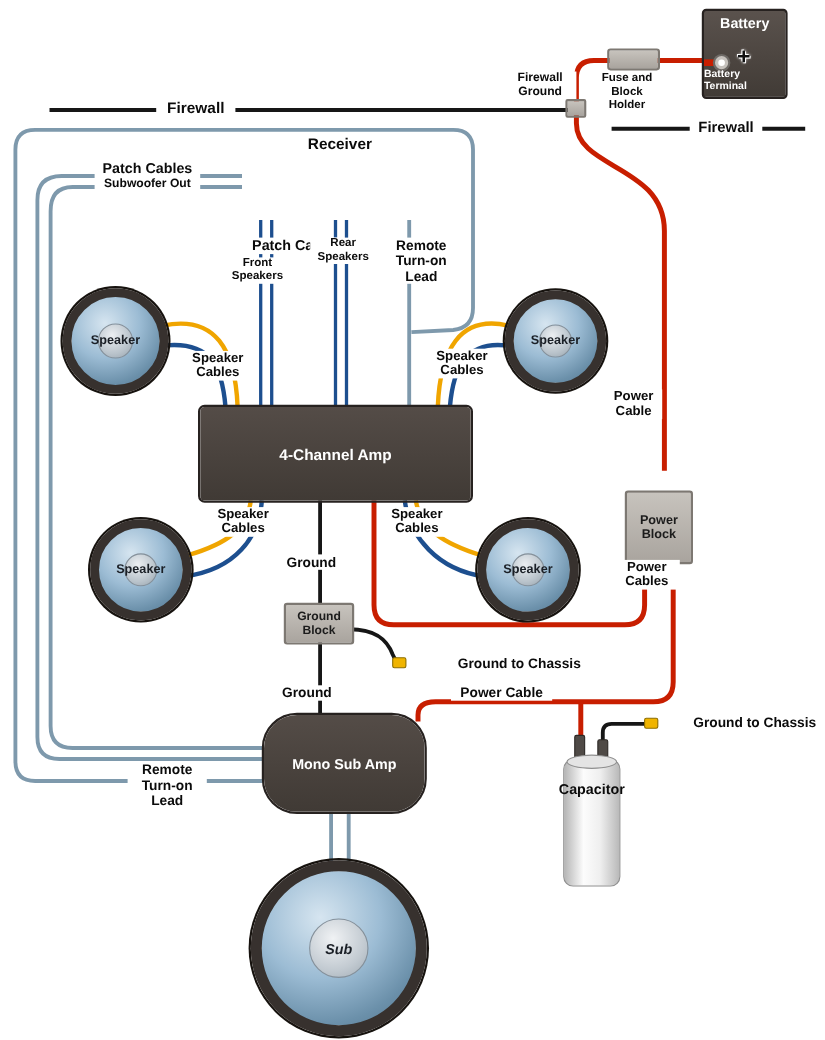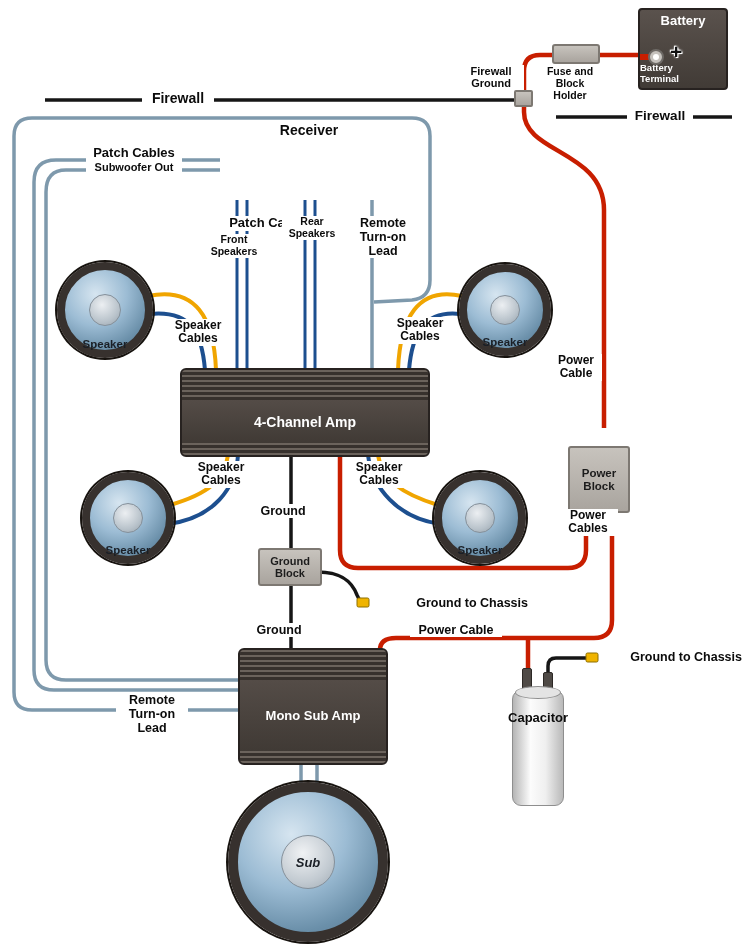--- a/index.html
+++ b/index.html
@@ -24,49 +24,49 @@
              border-radius:4px; display:flex; align-items:center; justify-content:space-between; padding:0 6px; }
   .freq { color:#7ecdf4; font-size:10px; font-weight:bold; letter-spacing:0.3px; }
   .bars { display:flex; align-items:flex-end; gap:1px; height:17px; }
   .bars i { width:2px; background:#6ec0ea; display:block; }
   .bars i:nth-child(1){height:4px}.bars i:nth-child(2){height:8px}.bars i:nth-child(3){height:12px}
   .bars i:nth-child(4){height:15px}.bars i:nth-child(5){height:10px}.bars i:nth-child(6){height:6px}
   .bars i:nth-child(7){height:9px}.bars i:nth-child(8){height:13px}.bars i:nth-child(9){height:15px}
   .bars i:nth-child(10){height:7px}
 
   
-  .amp { display:flex; flex-direction:column; overflow:hidden; }
+  .amp { display:flex; flex-direction:row; overflow:hidden; }
   .amp-fins { background:repeating-linear-gradient(180deg,#6b635c 0 2px,#37312d 2px 5px); }
   .amp .fins-top { height:30px; }
   .amp .fins-bottom { height:12px; }
   .amp-body { flex:1; display:flex; align-items:center; justify-content:center;
               color:#fff; font-weight:bold; font-size:14px; background:linear-gradient(180deg,#544c47,#403a35); }
 
   
-  .battery { left:638px; top:8px; width:90px; height:82px; border-radius:4px; }
+  .battery { left:638px; top:8px; width:78px; height:82px; border-radius:4px; }
   .batt-title { text-align:center; color:#fff; font-weight:bold; font-size:13px; margin-top:3px; }
   .batt-stub { position:absolute; left:0; top:44px; width:10px; height:6px; background:#c81e00; }
   .batt-ring { position:absolute; left:8px; top:39px; width:16px; height:16px; border-radius:50%;
                background:#c6c2bd; border:2px solid #6e6a66; }
   .batt-ring::after { content:""; position:absolute; left:3px; top:3px; width:6px; height:6px; border-radius:50%; background:#fff; }
   .batt-plus { position:absolute; left:30px; top:30px; font-size:21px; font-weight:bold; color:#111;
                text-shadow:0 0 2px #fff, 0 0 3px #fff, 1px 1px 0 #fff, -1px -1px 0 #fff; }
   .batt-term { position:absolute; bottom:3px; left:0; right:0; color:#fff; font-weight:bold;
                font-size:9.5px; line-height:1.15; }
   .batt-term span { display:inline-block; width:56px; }
 
   
   .grayblock { position:absolute; z-index:4; background:linear-gradient(180deg,#c7c3bd,#a9a49e); border:2px solid #7d7872;
                border-radius:3px; display:flex; align-items:center; justify-content:center; text-align:center;
                color:#1c1c1c; font-weight:bold; line-height:1.1; }
 
   
   .speaker { position:absolute; z-index:4; border-radius:50%; border:8px solid #37312e;
              background:radial-gradient(circle at 38% 30%, #d6e5f0, #9cbcd4 42%, #6b90aa 74%, #53748c);
-             box-shadow:0 0 0 2px #17130f; display:flex; align-items:flex-end; justify-content:center; }
+             box-shadow:0 0 0 2px #17130f; display:flex; align-items:center; justify-content:center; }
   .spk-center { position:absolute; left:0; right:0; top:0; bottom:0; margin:auto; width:40%; height:40%;
                 border-radius:50%; background:radial-gradient(circle at 40% 33%, #eceff2, #b9c3cb 62%, #96a2ac);
                 border:1px solid #85909a; }
   .spk-label { position:relative; z-index:2; font-weight:bold; font-size:11.5px; color:#1a1f26; }
   .sub-center { position:absolute; left:0; right:0; top:0; bottom:0; margin:auto; width:54px; height:54px;
                 border-radius:50%; background:radial-gradient(circle at 40% 33%, #f0f2f4, #c2cad1 62%, #a0abb4);
                 border:1px solid #85909a; display:flex; align-items:center; justify-content:center;font-style:italic; }
   .sub-label { font-weight:bold; font-size:13px; color:#1a1f26; }
 
   
@@ -137,21 +137,21 @@
 
 
   <div class="darkbox amp" style="left:180px;top:368px;width:250px;height:89px;">
     <div class="amp-fins fins-top"></div>
     <div class="amp-body">
         <span>4-Channel Amp</span>
       </div>
     <div class="amp-fins fins-bottom"></div>
   </div>
 
-  <div class="darkbox amp" style="left:238px;top:648px;width:150px;height:117px;">
+  <div class="darkbox amp" style="left:238px;top:648px;width:150px;height:92px;border-radius:32px;">
     <div class="amp-fins fins-top"></div>
     <div class="amp-body" style="font-size:13px;">
         <span>Mono Sub Amp</span>
       </div>
     <div class="amp-fins fins-bottom"></div>
   </div>
 
   <div class="grayblock" style="left:568px;top:446px;width:62px;height:67px;font-size:11.5px;">
     <span style="width:52px;">Power Block</span>
   </div>

